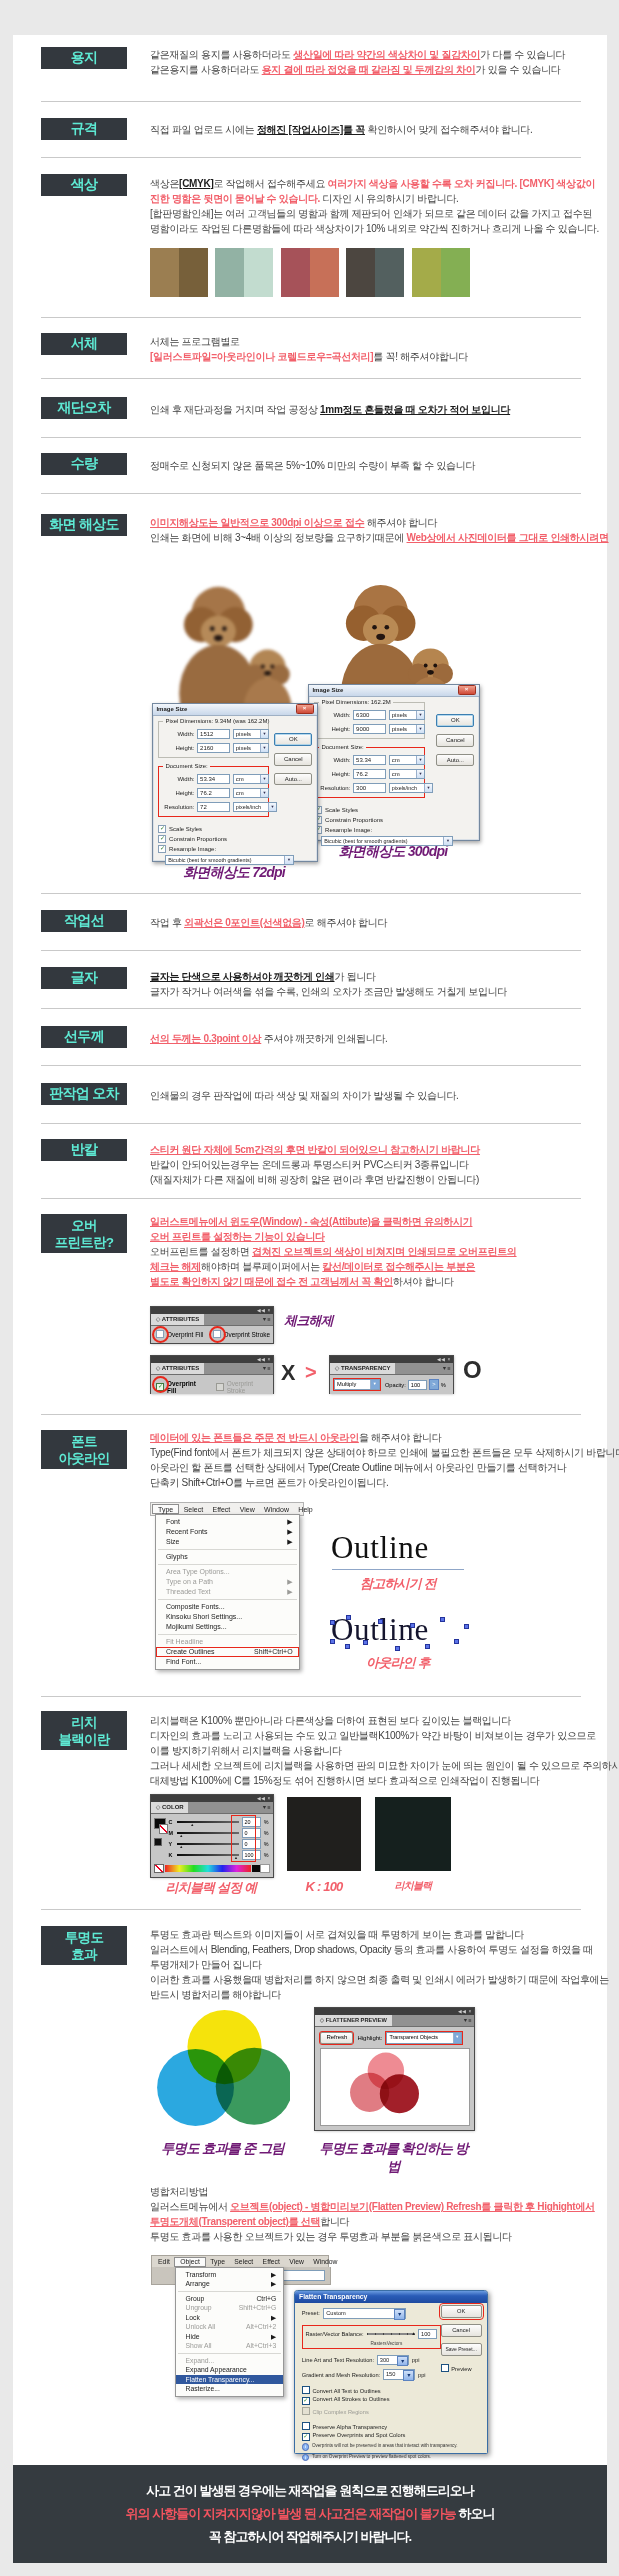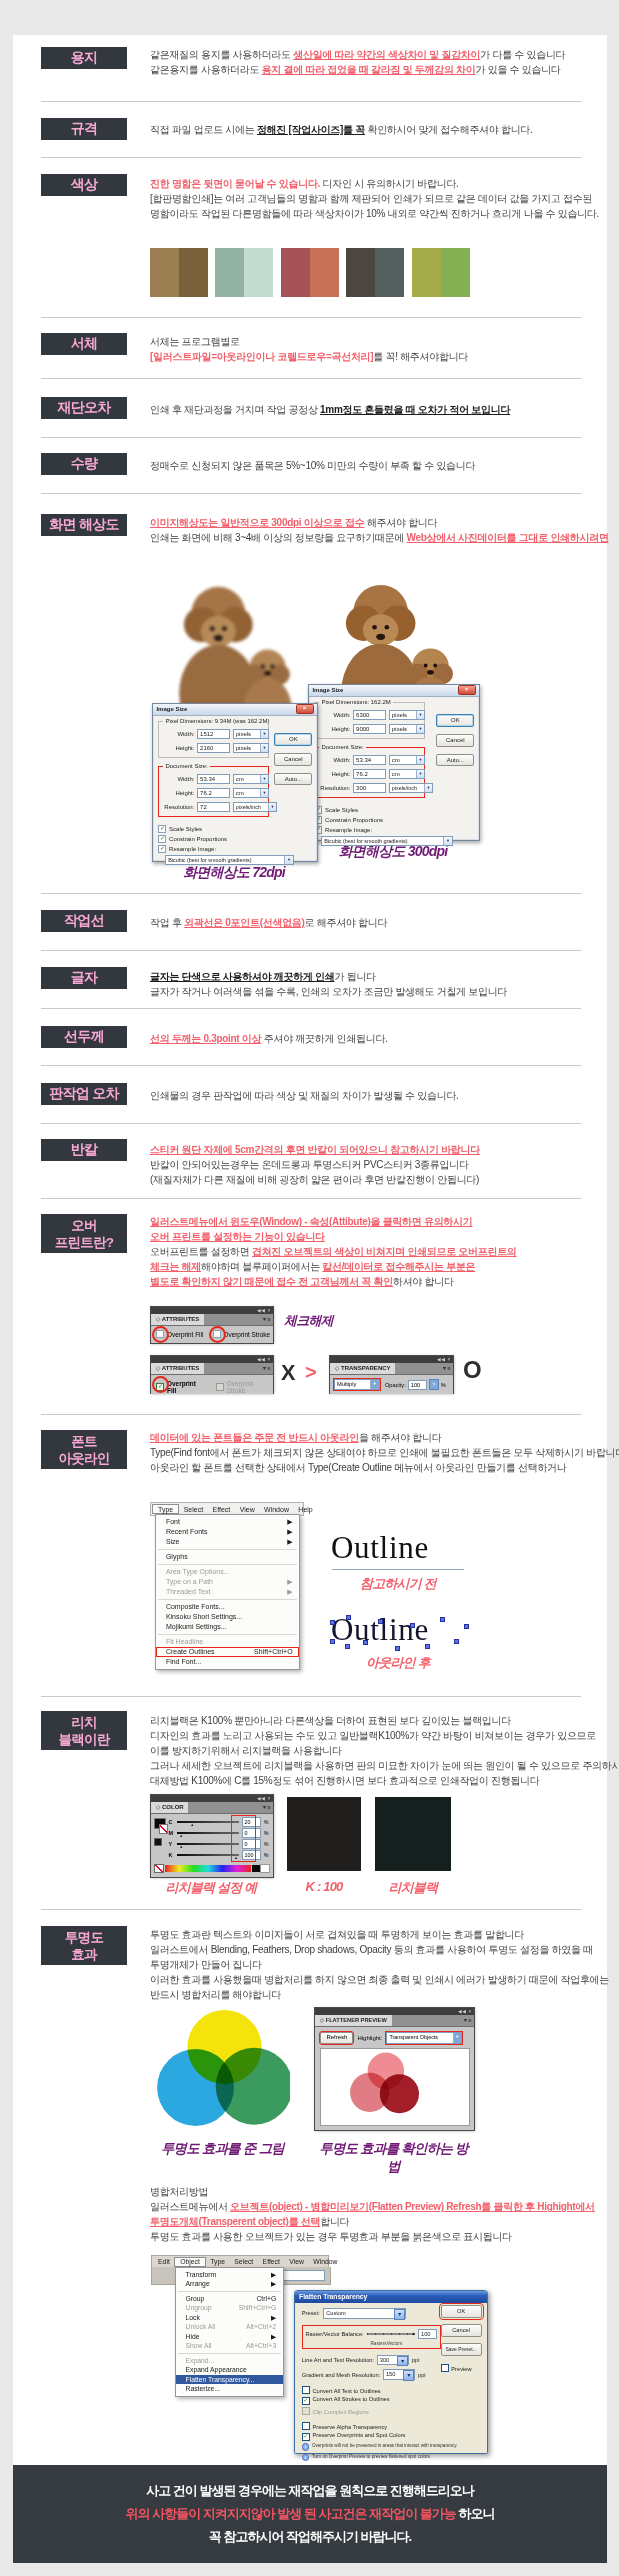--- a/index.html
+++ b/index.html
@@ -1,19 +1,19 @@
 <!DOCTYPE html>
 <html style="font-size:10.8px"><head>
 <meta charset="utf-8">
 <style>
   html,body{margin:0;padding:0;}
   body{width:620px;height:2576px;position:relative;background:#e9e9e9;
        font-family:"Liberation Sans","DejaVu Sans",sans-serif;overflow:hidden;}
   .card{position:absolute;left:13px;top:35px;width:594px;height:2528px;background:#ffffff;}
-  .sec-label{position:absolute;left:41px;width:86px;height:22px;background:#33383e;color:#f9a8d4;
+  .sec-label{position:absolute;left:41px;width:86px;height:22px;background:#33383e;color:#5eead4;
        font-weight:bold;font-size:14px;letter-spacing:-0.7px;display:flex;align-items:center;
        justify-content:center;text-align:center;white-space:pre-line;}
   .sec-label.tall{height:39px;font-size:13.5px;line-height:17px;}
   .divider{position:absolute;left:41px;width:540px;border-top:0.7px solid #c9c9c9;}
   .sec-text{position:absolute;left:150px;width:446px;font-size:10px;line-height:15px;color:#3e3e3e;letter-spacing:-0.3px;}
   .tl{white-space:nowrap;}
   span.red{color:#f2606b;text-align:center;} span.bold{font-weight:bold;} span.und{text-decoration:underline;}
   span.dk{color:#1c1c1c;font-weight:bold;} span.wt{color:#ffffff;} span.fred{color:#f4545f;}
   .cap{position:absolute;font-weight:800;font-style:italic;letter-spacing:-0.8px;color:#701a75;text-align:center;}
   .cap.redc{color:#f2606b;}
@@ -132,20 +132,21 @@
 <div class="divider" style="top:1909px"></div>
 
 <div class="sec-text" style="top:47px">
     <div class="tl"><span>같은재질의 용지를 사용하더라도 </span><span class="red bold und">생산일에 따라 약간의 색상차이 및 질감차이</span><span>가 다를 수 있습니다</span></div>
     <div class="tl"><span>같은용지를 사용하더라도 </span><span class="red bold und">용지 결에 따라 접었을 때 갈라짐 및 두께감의 차이</span><span>가 있을 수 있습니다</span></div>
   </div>
 <div class="sec-text" style="top:122px">
     <div class="tl"><span>직접 파일 업로드 시에는 </span><span class="dk und">정해진 [작업사이즈]를 꼭</span><span> 확인하시어 맞게 접수해주셔야 합니다.</span></div>
   </div>
 <div class="sec-text" style="top:176px">
+    <div class="tl"><span>색상은</span><span class="dk und">[CMYK]</span><span>로 작업해서 접수해주세요 </span><span class="red bold">여러가지 색상을 사용할 수록 오차 커집니다. [CMYK] 색상값이</span></div>
     <div class="tl"><span class="red bold">진한 명함은 뒷면이 묻어날 수 있습니다.</span><span> 디자인 시 유의하시기 바랍니다.</span></div>
     <div class="tl"><span>[합판명함인쇄]는 여러 고객님들의 명함과 함께 제판되어 인쇄가 되므로 같은 데이터 값을 가지고 접수된</span></div>
     <div class="tl"><span>명함이라도 작업된 다른명함들에 따라 색상차이가 10% 내외로 약간씩 진하거나 흐리게 나올 수 있습니다.</span></div>
   </div>
 <div class="swrow">
     <div class="sw">
       <div style="background: rgb(155, 126, 81);"></div>
       <div style="background: rgb(119, 96, 58);"></div>
     </div>
     <div class="sw">
@@ -201,20 +202,21 @@
     <div class="tl"><span class="red bold und">일러스트메뉴에서 윈도우(Window) - 속성(Attibute)을 클릭하면 유의하시기</span></div>
     <div class="tl"><span class="red bold und">오버 프린트를 설정하는 기능이 있습니다</span></div>
     <div class="tl"><span>오버프린트를 설정하면 </span><span class="red bold und">겹쳐진 오브젝트의 색상이 비쳐지며 인쇄되므로 오버프린트의</span></div>
     <div class="tl"><span class="red bold und">체크는 해제</span><span>해야하며 블루페이퍼에서는 </span><span class="red bold und">칼선/데이터로 접수해주시는 부분은</span></div>
     <div class="tl"><span class="red bold und">별도로 확인하지 않기 때문에 접수 전 고객님께서 꼭 확인</span><span>하셔야 합니다</span></div>
   </div>
 <div class="sec-text" style="top:1430px">
     <div class="tl"><span class="red bold und">데이터에 있는 폰트들은 주문 전 반드시 아웃라인</span><span>을 해주셔야 합니다</span></div>
     <div class="tl"><span>Type(Find font에서 폰트가 체크되지 않은 상태여야 하므로 인쇄에 불필요한 폰트들은 모두 삭제하시기 바랍니다</span></div>
     <div class="tl"><span>아웃라인 할 폰트를 선택한 상태에서 Type(Create Outline 메뉴에서 아웃라인 만들기를 선택하거나</span></div>
+    <div class="tl"><span>단축키 Shift+Ctrl+O를 누르면 폰트가 아웃라인이됩니다.</span></div>
   </div>
 <div class="sec-text" style="top:1713px">
     <div class="tl"><span>리치블랙은 K100% 뿐만아니라 다른색상을 더하여 표현된 보다 깊이있는 블랙입니다</span></div>
     <div class="tl"><span>디자인의 효과를 노리고 사용되는 수도 있고 일반블랙K100%가 약간 바탕이 비쳐보이는 경우가 있으므로</span></div>
     <div class="tl"><span>이를 방지하기위해서 리치블랙을 사용합니다</span></div>
     <div class="tl"><span>그러나 세세한 오브젝트에 리치블랙을 사용하면 판의 미묘한 차이가 눈에 띄는 원인이 될 수 있으므로 주의하시기 바랍니다</span></div>
     <div class="tl"><span>대체방법 K100%에 C를 15%정도 섞어 진행하시면 보다 효과적으로 인쇄작업이 진행됩니다</span></div>
   </div>
 <div class="sec-text" style="top:1927px">
     <div class="tl"><span>투명도 효과란 텍스트와 이미지들이 서로 겹쳐있을 때 투명하게 보이는 효과를 말합니다</span></div>
@@ -583,21 +585,21 @@
       <span class="rainbow"></span>
       <span style="width:7.4px;height:7.4px;background:#0a0a0a"></span>
       <span style="width:7.4px;height:7.4px;background:#fff;border:0.7px solid #999"></span>
     </div>
   </div>
 </div>
 <div style="position: absolute; left: 287px; top: 1797px; width: 74px; height: 74px; background: rgb(32, 31, 29);"></div>
 <div style="position: absolute; left: 375px; top: 1797px; width: 76px; height: 74px; background: rgb(21, 32, 30);"></div>
 <div class="cap redc" style="left:150px;top:1879px;width:122px;font-size:13px">리치블랙 설정 예</div>
 <div class="cap redc" style="left:287px;top:1879px;width:74px;font-size:13px">K : 100</div>
-<div class="cap redc" style="left:375px;top:1879px;width:76px;font-size:13px">리치블랙</div>
+<div class="cap redc" style="left:375px;top:1879px;width:76px;font-size:10px">리치블랙</div>
 
 <svg style="position:absolute;left:155px;top:2008px" width="135" height="120" viewBox="0 0 200 178">
   <circle cx="103" cy="58" r="55" fill="#f5e30c" style="mix-blend-mode:multiply"></circle>
   <circle cx="60" cy="118" r="57" fill="#2ba8e0" style="mix-blend-mode:multiply"></circle>
   <circle cx="147" cy="116" r="57" fill="#2a9150" fill-opacity="0.92" style="mix-blend-mode:multiply"></circle>
 </svg>
 <div class="ilp" style="left:314px;top:2007px;width:159px;height:122px">
   <div class="pbar">
       <span class="wbt">◀◀ ×</span>
     </div>

